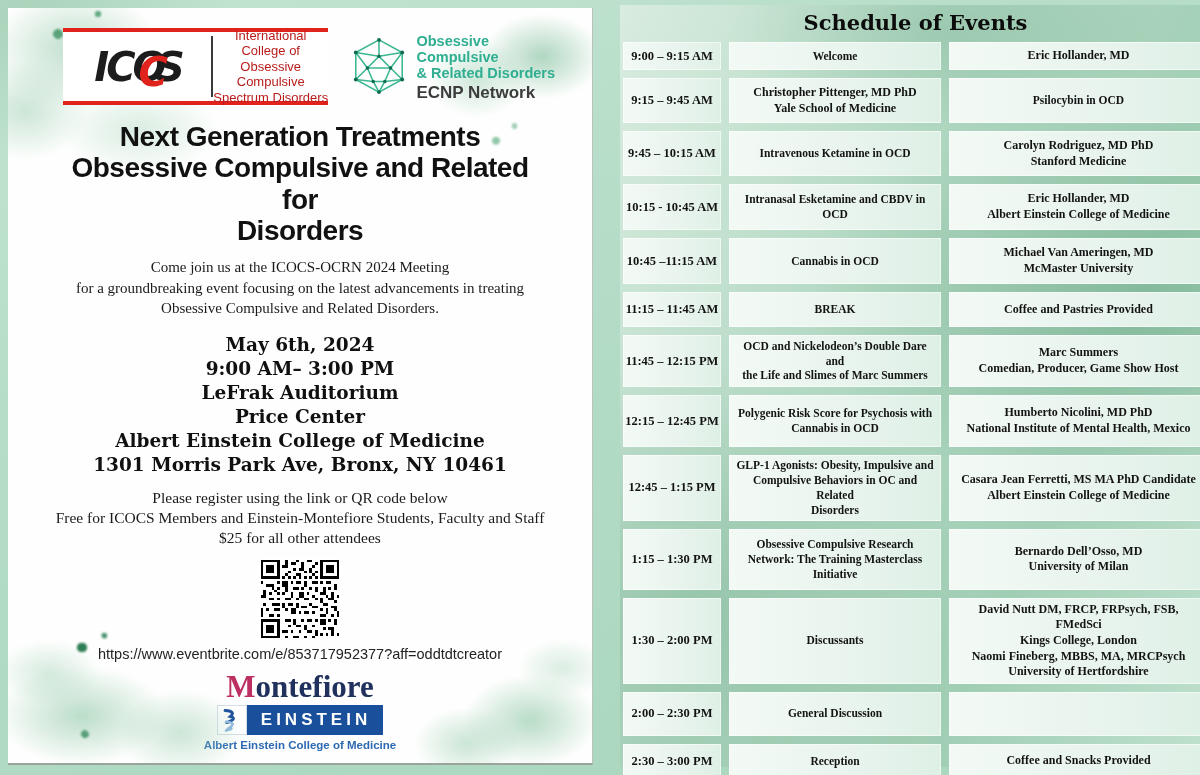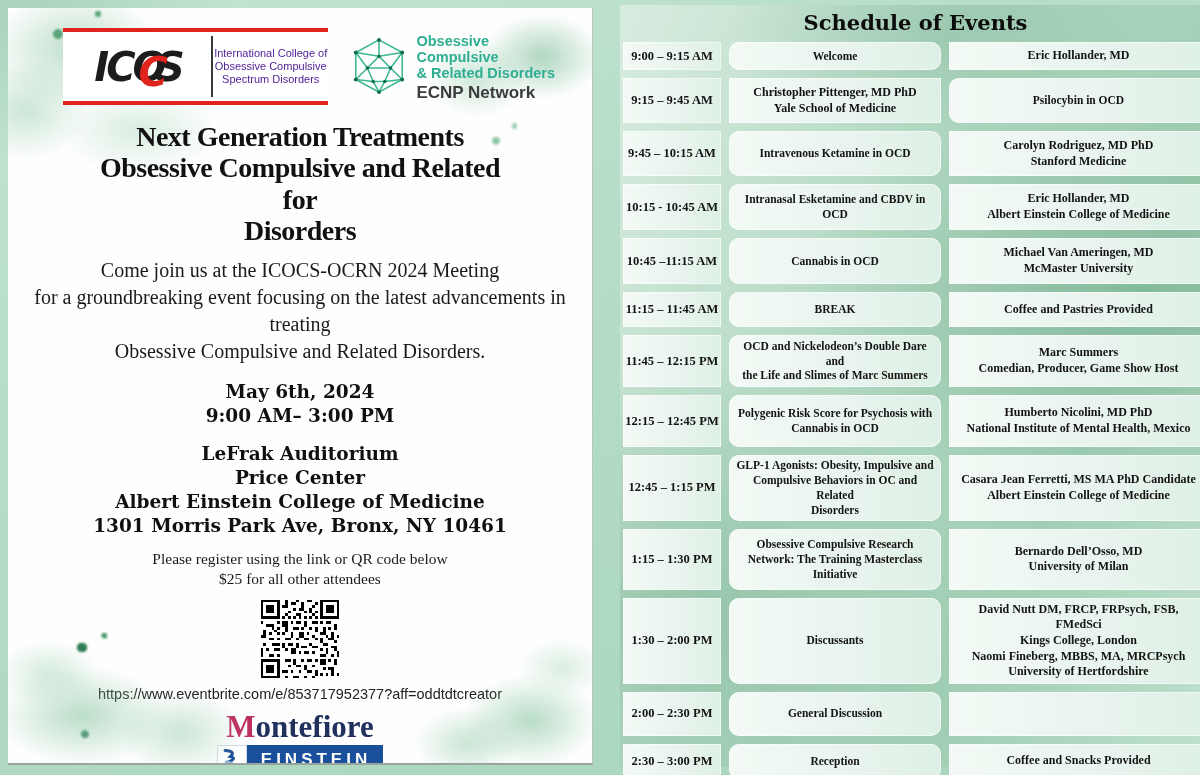--- a/index.html
+++ b/index.html
@@ -54,35 +54,35 @@
     padding:20px 30px 0 55px; gap:22px; position:relative; }
   .icocs-box { border-top:4px solid #e0231c; border-bottom:4px solid #e0231c;
     display:flex; align-items:stretch; background:#fff; width:282px; height:77px; }
   .icocs-word { font-family:"DejaVu Sans", sans-serif; font-style:italic; font-weight:800;
     font-size:40px; letter-spacing:-3px; color:#1c1c1c; display:flex; align-items:center;
     padding:0 6px 0 8px; width:148px; justify-content:center; }
   .icocs-word .redc { color:#e0231c; margin-left:-30px; transform:translate(5px,5px); }
   .icocs-word .s { margin-left:-4px; }
   .icocs-div { width:2px; background:#3a3a3a; margin:4px 0; }
   .icocs-desc { flex:1; display:flex; align-items:center; justify-content:center;
-    font-family:"Liberation Sans", sans-serif; font-size:11px; line-height:1.2;
-    color:#4c1d95; white-space:pre-line; }
+    font-family:"Liberation Sans", sans-serif; font-size:13px; line-height:1.2;
+    color:#b91c1c; white-space:pre-line; }
   .ocrn { display:flex; align-items:center; gap:8px; margin-top:6px; text-align:left; }
   .ocrn-text { font-family:"Liberation Sans", sans-serif; font-weight:bold; line-height:1.1; }
   .ocrn-l1, .ocrn-l2 { font-size:14.5px; color:#2fae91; }
   .ocrn-l3 { font-size:17px; color:#3c3c3c; margin-top:2px; }
 
-  .flyer-title { font-family:Liberation Serif, serif; font-weight:800;
+  .flyer-title { font-family:Liberation Sans, sans-serif; font-weight:800;
     font-size:28px; line-height:1.12; letter-spacing:-.5px; color:#111;
     margin-top:16px; position:relative; }
-  .intro { font-size:20px; line-height:1.35; margin-top:11px; color:#1a1a1a; }
+  .intro { font-size:15px; line-height:1.35; margin-top:11px; color:#1a1a1a; }
   .when, .venue { font-family:"DejaVu Serif", serif; font-weight:bold;
     font-size:18.5px; line-height:1.3; color:#101010; }
   .when { margin-top:15px; }
-  .venue { margin-top:13px; }
+  .venue { }
   .register { font-size:15.5px; line-height:1.28; margin-top:11px; color:#1a1a1a; }
   .qr { width:84px; height:84px; margin:9px auto 3px; display:block; }
   .url { font-family:"Liberation Sans", sans-serif; font-size:14.5px; color:#222;
     margin-top:2px; display:inline-block; text-decoration:none; }
   .montefiore { font-family:"Liberation Serif", serif; font-weight:bold; font-size:31px;
     color:#21315e; margin-top:8px; line-height:1; }
   .montefiore .m { color:#bd2f63; }
   .einstein-row { display:flex; align-items:center; justify-content:center; margin-top:3px; }
   .einstein-icon { width:30px; height:30px; background:#fff; border:1px solid #d5dde8;
     display:flex; align-items:center; justify-content:center; }
@@ -107,21 +107,21 @@
   .rows { display:flex; flex-direction:column; gap:8px; }
   .sched-row { display:grid; grid-template-columns:98px 212px 1fr; gap:8px; }
   .cell {
     background:linear-gradient(90deg, #f3faf5 0%, #e9f4ee 55%, #def0e6 100%);
     box-shadow:inset 0 0 0 1px rgba(255,255,255,.55);
     display:flex; align-items:center; justify-content:center; text-align:center;
     font-family:"Liberation Serif", serif; font-weight:bold; color:#131313;
     padding:3px 6px; white-space:pre-line;
   }
   .cell.time { font-size:12.5px; white-space:nowrap; padding:3px 2px; }
-  .cell.session { font-size:11.5px; line-height:1.3;border-radius:10px; }
+  .cell.session { font-size:11.5px; line-height:1.3; }
   .cell.presenter { font-size:12px; line-height:1.3; }
   .sched-row:nth-child(1) .cell { min-height:28px; }
   .sched-row:nth-child(2) .cell, .sched-row:nth-child(3) .cell { min-height:45px; }
   .sched-row:nth-child(4) .cell, .sched-row:nth-child(5) .cell { min-height:46px; }
   .sched-row:nth-child(6) .cell { min-height:35px; }
   .sched-row:nth-child(7) .cell, .sched-row:nth-child(8) .cell { min-height:52px; }
   .sched-row:nth-child(9) .cell, .sched-row:nth-child(10) .cell { min-height:61px; }
   .sched-row:nth-child(11) .cell { min-height:86px; }
   .sched-row:nth-child(12) .cell { min-height:44px; }
   .sched-row:nth-child(13) .cell { min-height:35px; }
@@ -198,20 +198,21 @@
 
   <div class="venue">
     <span style="display:block">LeFrak Auditorium</span>
     <span style="display:block">Price Center</span>
     <span style="display:block">Albert Einstein College of Medicine</span>
     <span style="display:block">1301 Morris Park Ave, Bronx, NY 10461</span>
   </div>
 
   <div class="register">
     <span style="display:block">Please register using the link or QR code below</span>
+    <span style="display:block">Free for ICOCS Members and Einstein-Montefiore Students, Faculty and Staff</span>
     <span style="display:block">$25 for all other attendees</span>
   </div>
 
   <svg class="qr" viewBox="-1 -1 31 31" shape-rendering="crispEdges">
     <rect x="-1" y="-1" width="31" height="31" fill="#fff"></rect>
     <path fill="#000" d="M0,0h7v7h-7z M22,0h7v7h-7z M0,22h7v7h-7z"></path>
     <path fill="#fff" d="M1,1h5v5h-5z M23,1h5v5h-5z M1,23h5v5h-5z"></path>
     <path fill="#000" d="M2,2h3v3h-3z M24,2h3v3h-3z M2,24h3v3h-3z"></path>
     <path fill="#000" d="M8,6h1v1h-1z M10,6h1v1h-1z M12,6h1v1h-1z M14,6h1v1h-1z M16,6h1v1h-1z M18,6h1v1h-1z M20,6h1v1h-1z M6,8h1v1h-1z M6,10h1v1h-1z M6,12h1v1h-1z M6,14h1v1h-1z M6,16h1v1h-1z M6,18h1v1h-1z M6,20h1v1h-1z"></path>
     <path fill="#000" d="M9,0h1v2h-1z M11,1h2v1h-2z M13,0h1v1h-1z M15,1h1v2h-1z M17,0h2v1h-2z M19,2h1v1h-1z M20,1h1v1h-1z M8,2h2v1h-2z M12,3h1v1h-1z M14,3h2v1h-2z M18,3h1v2h-1z M10,4h1v1h-1z M16,4h1v1h-1z M20,4h1v1h-1z M9,5h1v1h-1z M13,5h2v1h-2z M19,5h1v1h-1z"></path>

